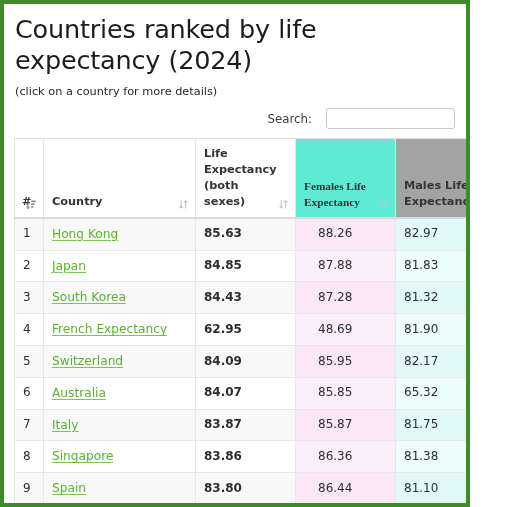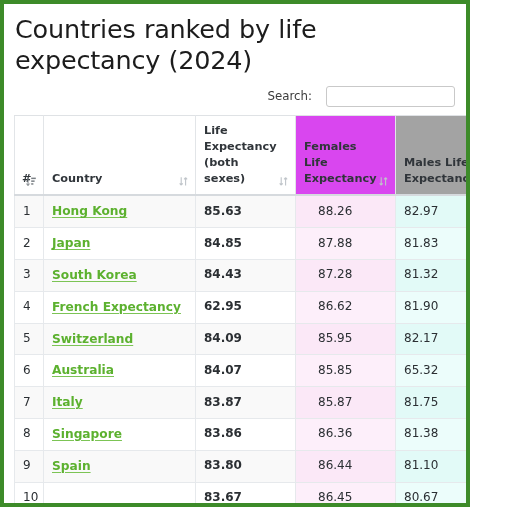--- a/index.html
+++ b/index.html
@@ -106,21 +106,21 @@
     border-top: 1px solid #dfe2e5;
     border-bottom: 2px solid #d6dade;
     background: #ffffff;
     position: relative;
     height: 56px;
     box-sizing: border-box;
     white-space: normal;
   }
 
   #rank-table thead th.th-rank    { padding-left: 7px; padding-right: 2px; }
-  #rank-table thead th.th-female  { background: #d946ef; }
+  #rank-table thead th.th-female  { background: #5eead4; font-family: Liberation Serif, serif; }
   #rank-table thead th.th-male    { background: #a3a3a3; }
 
   .th-inner {
     display: block;
     padding-right: 14px;
   }
 
   .sort-ico {
     position: absolute;
     right: 6px;
@@ -162,36 +162,37 @@
     font-size: 12px;
     padding-left: 8px;
   }
   td.td-both {
     font-weight: bold;
     color: #1f2428;
   }
 
   .country-link {
     color: #5cb12f;
-    font-weight: bold;
+    font-weight: normal;
     text-decoration: underline;
     text-decoration-color: #7cc455;
     text-underline-offset: 2px;
     cursor: pointer;
     font-size: 12.2px;
   }
 </style>
 </head>
 <body>
 
 <div id="app-frame">
   <div id="panel-inner">
 
     <h1 id="page-title">Countries ranked by life expectancy (2024)</h1>
 
+    <div id="page-subtitle">(click on a country for more details)</div>
 
     <div id="search-row">
       <label id="search-label" for="search-input">Search:</label>
       <input id="search-input" type="text" placeholder="" style="">
     </div>
 
     <table id="rank-table">
       <colgroup>
         <col class="c-rank">
           <col class="c-country">
@@ -269,21 +270,21 @@
             <td class="td-rank">3</td>
             <td class="td-country"><span class="country-link">South Korea</span></td>
             <td class="td-both">84.43</td>
             <td class="td-female">87.28</td>
             <td class="td-male">81.32</td>
           </tr>
           <tr>
             <td class="td-rank">4</td>
             <td class="td-country"><span class="country-link">French Expectancy</span></td>
             <td class="td-both">62.95</td>
-            <td class="td-female">86.62</td>
+            <td class="td-female">48.69</td>
             <td class="td-male">81.90</td>
           </tr>
           <tr>
             <td class="td-rank">5</td>
             <td class="td-country"><span class="country-link">Switzerland</span></td>
             <td class="td-both">84.09</td>
             <td class="td-female">85.95</td>
             <td class="td-male">82.17</td>
           </tr>
           <tr>

